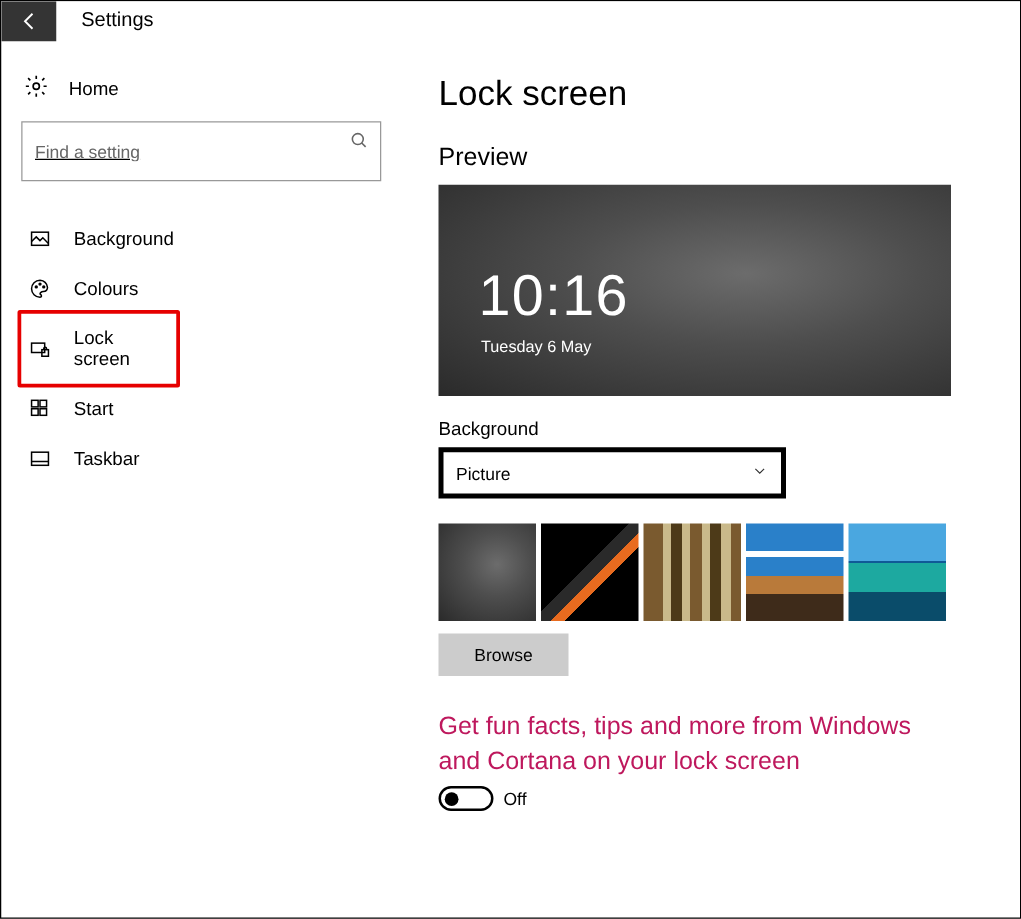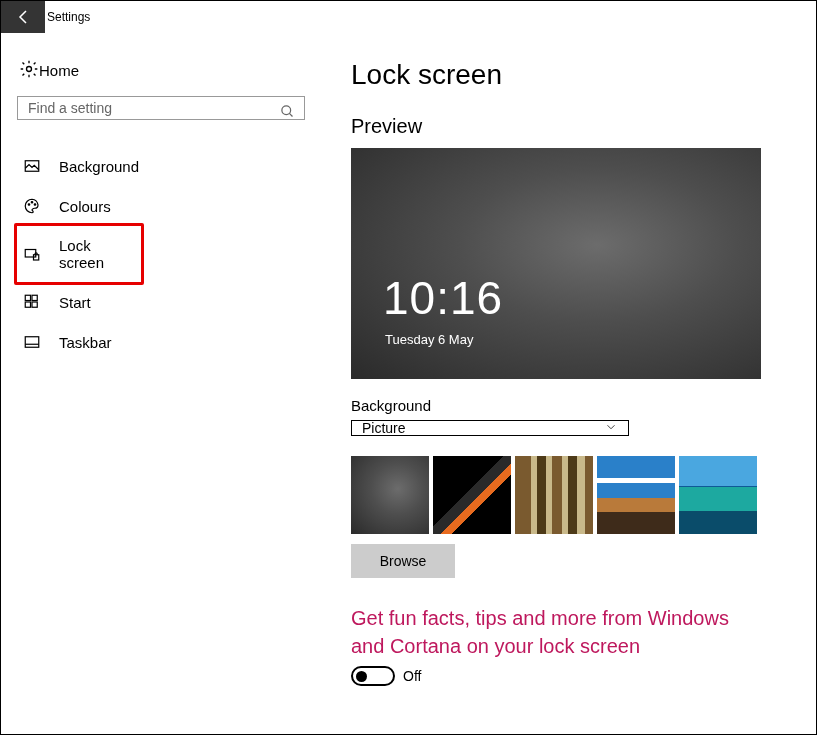--- a/index.html
+++ b/index.html
@@ -1,41 +1,41 @@
 <!DOCTYPE html>
 <html><head>
   <meta charset="utf-8">
   <style>
     * { margin: 0; padding: 0; box-sizing: border-box; font-family: "Segoe UI", Tahoma, sans-serif; }
     body { width: 817px; height: 735px; border: 1px solid #000; overflow: hidden; background: #fff; }
     .titlebar { height: 32px; display: flex; align-items: center; background: #fff; }
     .back-btn { width: 44px; height: 32px; background: #343434; display: flex; align-items: center; justify-content: center; cursor: pointer; }
     .back-btn svg { stroke: #fff; }
-    .title { font-size: 12px; padding-left: 2px; color: #000; }
+    .title { font-size: 16px; padding-left: 20px; color: #000; }
     .content { display: flex; height: calc(100% - 32px); }
     .sidebar { width: 320px; padding: 18px 16px 0 16px; }
-    .home-row { display: flex; align-items: center; padding: 8px 2px 14px 2px; cursor: pointer; }
+    .home-row { display: flex; align-items: center; gap: 16px; padding: 8px 2px 14px 2px; cursor: pointer; }
     .home-row span { font-size: 15px; color: #000; }
     .searchbox { position: relative; margin-bottom: 26px; }
-    .searchbox input { width: 288px; height: 24px; border: 1px solid #999; padding: 0 50px 0 10px; font-size: 14px; outline: none; }
+    .searchbox input { width: 288px; height: 48px; border: 1px solid #999; padding: 0 50px 0 10px; font-size: 14px; outline: none; text-decoration: underline; }
     .searchbox input::placeholder { color: #666; }
     .searchbox .sicon { position: absolute; right: 10px; top: 8px; }
     .section-label { font-size: 14px; color: #666; margin-bottom: 14px; padding-left: 2px; }
     .nav-item { display: flex; align-items: center; gap: 18px; padding: 11px 6px; cursor: pointer; font-size: 15px; color: #000; }
     .nav-item .ico { width: 18px; height: 18px; display:flex; align-items:center; justify-content:center; }
     .nav-item.highlight { border: 3px solid #e60000; border-radius: 2px; margin: -3px; padding-left:6px; padding-right:6px; width: 130px; }
 
     .main { flex: 1; padding: 26px 56px 16px 30px; overflow-y: auto; }
     .h1 { font-size: 28px; font-weight: 300; color: #000; margin-bottom: 24px; }
     .h2 { font-size: 20px; font-weight: 400; color: #000; margin-bottom: 10px; margin-top: 14px; }
-    .preview { width: 410px; height: 231px; background: radial-gradient(ellipse at 60% 42%, #6c6c6c 0%, #4e4e4e 40%, #2a2a2a 100%); position: relative; margin-bottom: 18px; }
+    .preview { width: 410px; height: 169px; background: radial-gradient(ellipse at 60% 42%, #6c6c6c 0%, #4e4e4e 40%, #2a2a2a 100%); position: relative; margin-bottom: 18px; }
     .preview .time { position: absolute; left: 32px; bottom: 54px; color: #fff; font-size: 46px; font-weight: 300; letter-spacing: 1px; }
     .preview .date { position: absolute; left: 34px; bottom: 32px; color: #fff; font-size: 13px; }
     .label { font-size: 15px; color: #000; margin-bottom: 6px; }
-    .select { width: 278px; height: 16px; border: 1px solid #000000; padding: 0 10px; display: flex; align-items: center; justify-content: space-between; cursor: pointer; margin-bottom: 20px; }
+    .select { width: 278px; height: 41px; border: 4px solid #000000; padding: 0 10px; display: flex; align-items: center; justify-content: space-between; cursor: pointer; margin-bottom: 20px; }
     .select span { font-size: 14px; }
     .thumbs { display: flex; gap: 4px; margin-bottom: 10px; }
     .thumb { width: 78px; height: 78px; cursor: pointer; }
     .t1 { background: radial-gradient(ellipse at 60% 42%, #6c6c6c 0%, #4e4e4e 40%, #2a2a2a 100%); }
     .t2 { background: linear-gradient(135deg, #000 45%, #2a2a2a 45%, #2a2a2a 55%, #e86b1f 55%, #e86b1f 62%, #000 62%); }
     .t3 { background: linear-gradient(90deg, #7a5a2f 0 20%, #c9b98a 20% 28%, #4d3a18 28% 40%, #c9b98a 40% 48%, #7a5a2f 48% 60%, #c9b98a 60% 68%, #4d3a18 68% 80%, #c9b98a 80% 90%, #7a5a2f 90% 100%); }
     .t4 { background: linear-gradient(#2a80c9 0 28%, #fff 28% 34%, #2a80c9 34% 54%, #b97a3a 54% 72%, #3e2b1a 72% 100%); }
     .t5 { background: linear-gradient(#4aa7e0 0 38%, #0f5a97 38% 40%, #1da9a0 40% 70%, #0a4c6a 70% 100%); }
     .browse-btn { width: 104px; height: 34px; background: #ccc; border: none; font-size: 14px; color: #000; cursor: pointer; margin-bottom: 26px; text-align: left; display:flex; align-items:center; justify-content:center; }
     .toggle-row { display: flex; align-items: center; gap: 8px; margin-top: 6px; }

